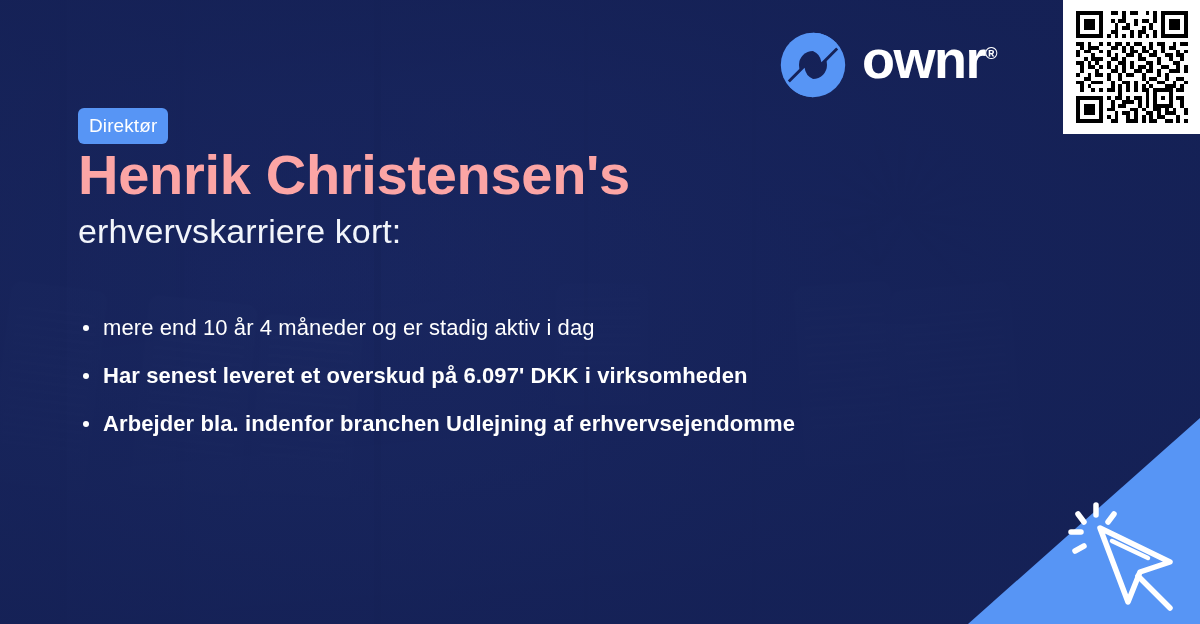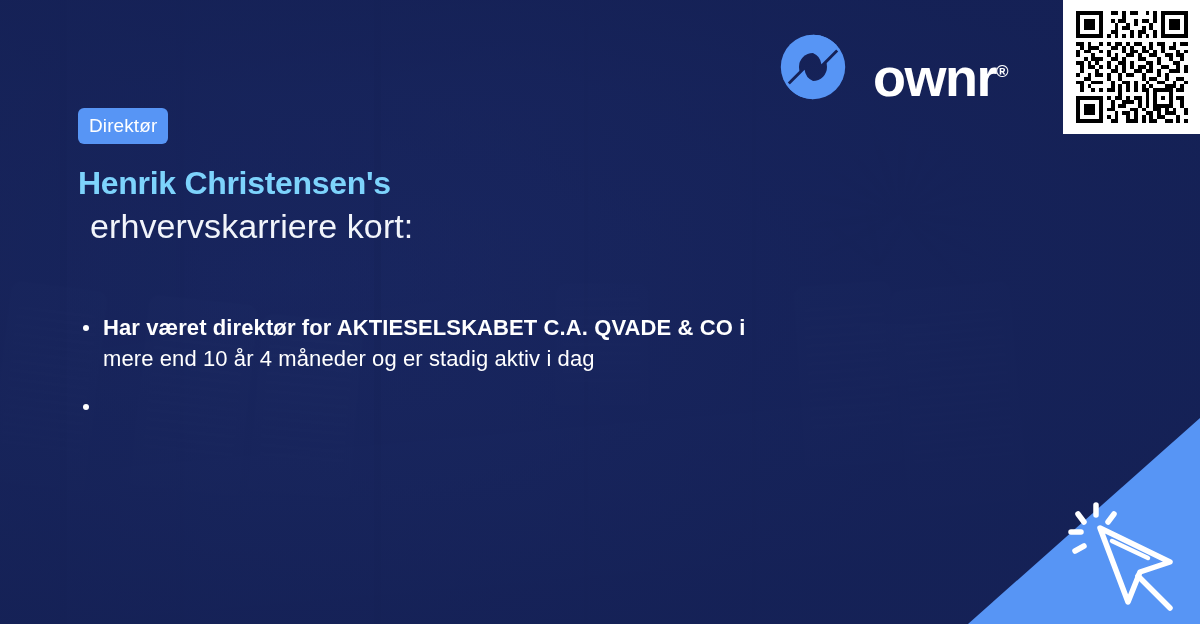--- a/index.html
+++ b/index.html
@@ -151,22 +151,22 @@
     align-items: center;
     justify-content: center;
   }
   .qr-img { width: 112px; height: 112px; display: block; }
 
   
   .logo {
     position: absolute;
     left: 778px; top: 30px;
     display: flex;
-    align-items: flex-end;
-    gap: 25px;
+    align-items: flex-start;
+    gap: 14px;
     height: 72px;
   }
   .logo-mark { width: 70px; height: 70px; display: block; }
   .logo-word {
     color: #ffffff;
     font-size: 54px;
     font-weight: bold;
     letter-spacing: -1.5px;
     line-height: 1;
     position: relative;
@@ -190,37 +190,35 @@
     display: inline-block;
     background: #5795f5;
     color: #ffffff;
     font-size: 19px;
     line-height: 1;
     padding: 8px 11px 9px 11px;
     border-radius: 6px;
     letter-spacing: 0.1px;
   }
   .headline {
-    margin-top: 22px;
-    color: #7dd3fc;
-    font-size: 32px;
+    color: #fca5a5;
+    font-size: 56px;
     font-weight: bold;
     line-height: 1.12;
     letter-spacing: -0.3px;
     white-space: nowrap;
   }
   .subhead {
     margin-top: 4px;
     color: #f2f5fb;
     font-size: 34px;
     font-weight: normal;
     line-height: 1.2;
     letter-spacing: 0.1px;
     white-space: nowrap;
-    margin-left: 12px;
   }
 
   .bullets {
     position: absolute;
     left: 80px;
     top: 312px;
     width: 820px;
     margin: 0;
     padding: 0;
     list-style: none;
@@ -536,21 +534,25 @@
 
   <div class="content">
     <div class="badge">Direktør</div>
     <div class="headline">Henrik Christensen's</div>
     <div class="subhead">erhvervskarriere kort:</div>
   </div>
 
   <ul class="bullets">
     <li class="bullet">
       <span class="dot"></span>
-      <span class="b-line1">Har været direktør for AKTIESELSKABET C.A. QVADE &amp; CO i</span>
       <span class="b-line2">mere end 10 år 4 måneder og er stadig aktiv i dag</span>
     </li>
     <li class="bullet">
       <span class="dot"></span>
+      <span class="b-line1">Har senest leveret et overskud på 6.097' DKK i virksomheden</span>
+    </li>
+    <li class="bullet single">
+      <span class="dot"></span>
+      <span class="b-line1">Arbejder bla. indenfor branchen Udlejning af erhvervsejendomme</span>
     </li>
   </ul>
 
 </div>
 
 </body></html>

